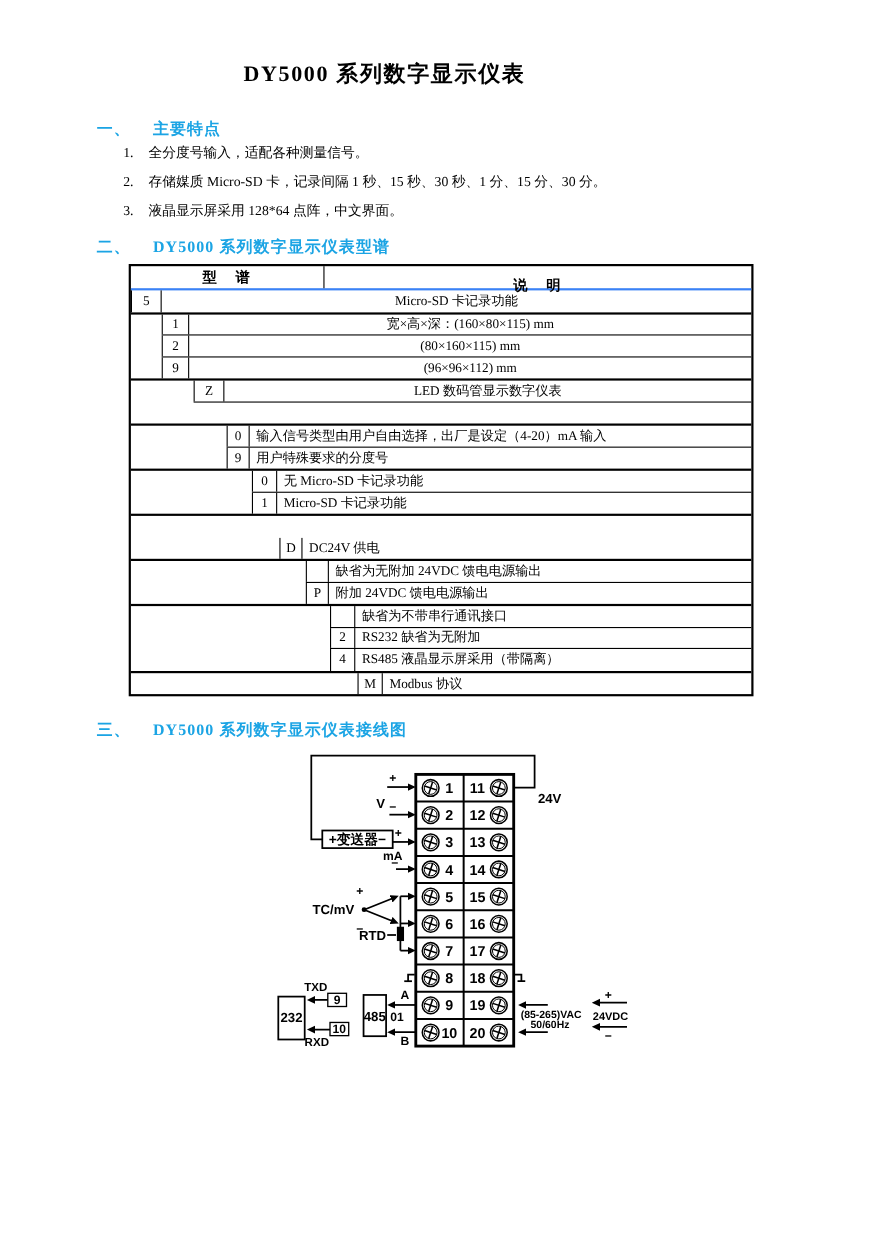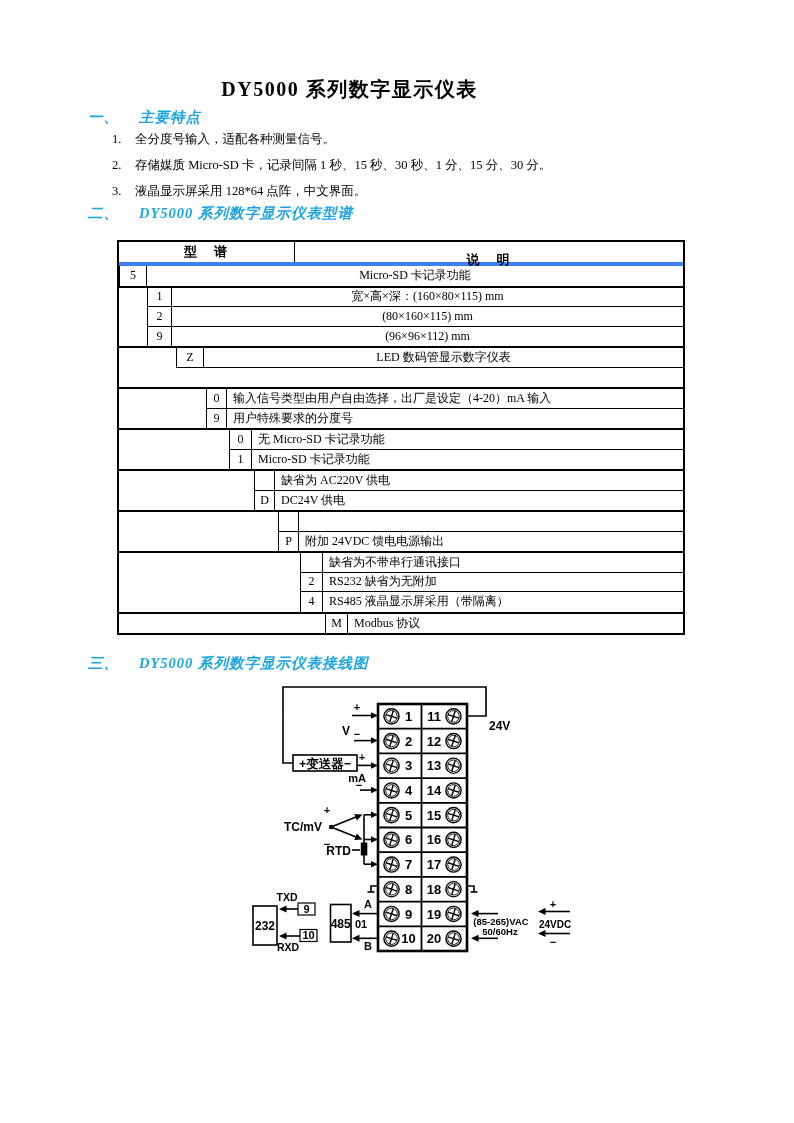--- a/index.html
+++ b/index.html
@@ -1,27 +1,27 @@
 <!DOCTYPE html>
 <html><head>
 <meta charset="utf-8">
 <style>
   html,body{margin:0;padding:0;background:#fff;}
   body{width:794px;height:1123px;position:relative;font-family:"Liberation Serif",serif;color:#000;overflow:hidden;}
   .abs{position:absolute;}
-  .title{top:54px;left:0;width:699px;text-align:center;font-size:20px;font-weight:bold;letter-spacing:1.5px;margin-top:22px;}
-  .sec-head{left:88px;font-size:14.5px;font-weight:bold;color:#1ba4e4;letter-spacing:1px;white-space:nowrap;font-style:italic;}
+  .title{top:54px;left:0;width:699px;text-align:center;font-size:20px;font-weight:bold;letter-spacing:1.5px;}
+  .sec-head{left:88px;font-size:14.5px;font-weight:bold;color:#1ba4e4;letter-spacing:1px;white-space:nowrap;}
   .sec-head .num{margin-right:20px;}
   
   .features{left:112px;top:131px;width:580px;}
   .feat{height:26px;font-size:12.5px;white-space:nowrap;}
   .feat .n{display:inline-block;width:23px;}
   
   .mtable{left:117px;top:240px;width:568px;border:2px solid #000;box-sizing:border-box;background:#fff;}
-  .thead{display:flex;height:20px;border-bottom:4px solid #3b82f6;font-size:13px;font-weight:bold;}
+  .thead{display:flex;height:20px;border-bottom:2px solid #3b82f6;font-size:13px;font-weight:bold;}
   .thead .hl{width:176px;border-right:1px solid #000;box-sizing:border-box;display:flex;align-items:center;justify-content:center;letter-spacing:2px;}
   .thead .hr{flex:1;display:flex;align-items:center;justify-content:center;letter-spacing:2px;margin-top:16px;}
   .tgroup{border-bottom:2px solid #000;}
   .tgroup:last-child{border-bottom:none;}
   .trow{display:flex;height:19.5px;}
   .trow .sp{flex:none;}
   .trow .line{flex:1;display:flex;border-bottom:1px solid #000;box-sizing:border-box;}
   .trow:last-child .line{border-bottom:none;}
   .code{flex:none;border-left:1px solid #000;border-right:1px solid #000;box-sizing:border-box;display:flex;align-items:center;justify-content:center;font-size:12px;}
   .desc{flex:1;display:flex;align-items:center;font-size:12px;padding:0 6px;box-sizing:border-box;white-space:nowrap;overflow:hidden;}
@@ -38,21 +38,21 @@
 <div class="abs sec-head" style="top:108px">
   <span class="num">一、</span><span>主要特点</span>
 </div>
 
 <div class="abs features" id="features">
     <div class="feat"><span class="n">1.</span><span>全分度号输入，适配各种测量信号。</span></div>
     <div class="feat"><span class="n">2.</span><span>存储媒质 Micro-SD 卡，记录间隔 1 秒、15 秒、30 秒、1 分、15 分、30 分。</span></div>
     <div class="feat"><span class="n">3.</span><span>液晶显示屏采用 128*64 点阵，中文界面。</span></div>
   </div>
 
-<div class="abs sec-head" style="top:204px">
+<div class="abs sec-head" style="top:215px">
   <span class="num">二、</span><span>DY5000 系列数字显示仪表型谱</span>
 </div>
 
 <div class="abs mtable">
   <div class="thead">
     <div class="hl">型　谱</div>
     <div class="hr">说　明</div>
   </div>
   <div id="tgroups">
       <div class="tgroup">
@@ -127,38 +127,35 @@
           <div class="sp" style="width: 110px;"></div>
           <div class="line">
             <div class="code" style="width: 23px;">1</div>
             <div class="desc">Micro-SD 卡记录功能</div>
           </div>
         </div>
       </div>
       <div class="tgroup">
         <div class="trow">
           <div class="sp" style="width: 135px;"></div>
-          <div class="line">
-            <div class="code" style="width: 21px;"></div>
-            <div class="desc">缺省为 AC220V 供电</div>
-          </div>
         </div>
         <div class="trow">
           <div class="sp" style="width: 135px;"></div>
           <div class="line">
             <div class="code" style="width: 21px;">D</div>
             <div class="desc">DC24V 供电</div>
           </div>
         </div>
       </div>
       <div class="tgroup">
         <div class="trow">
           <div class="sp" style="width: 159px;"></div>
           <div class="line">
             <div class="code" style="width: 21px;"></div>
+            <div class="desc">缺省为无附加 24VDC 馈电电源输出</div>
           </div>
         </div>
         <div class="trow">
           <div class="sp" style="width: 159px;"></div>
           <div class="line">
             <div class="code" style="width: 21px;">P</div>
             <div class="desc">附加 24VDC 馈电电源输出</div>
           </div>
         </div>
       </div>

